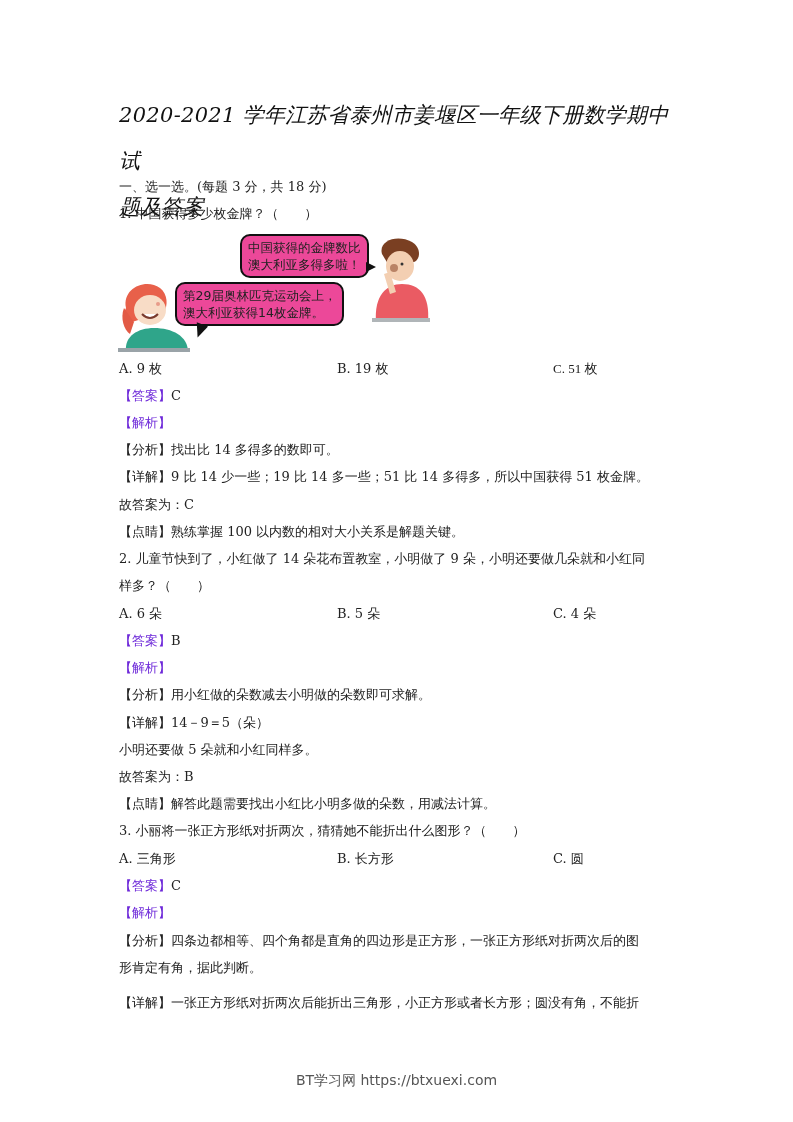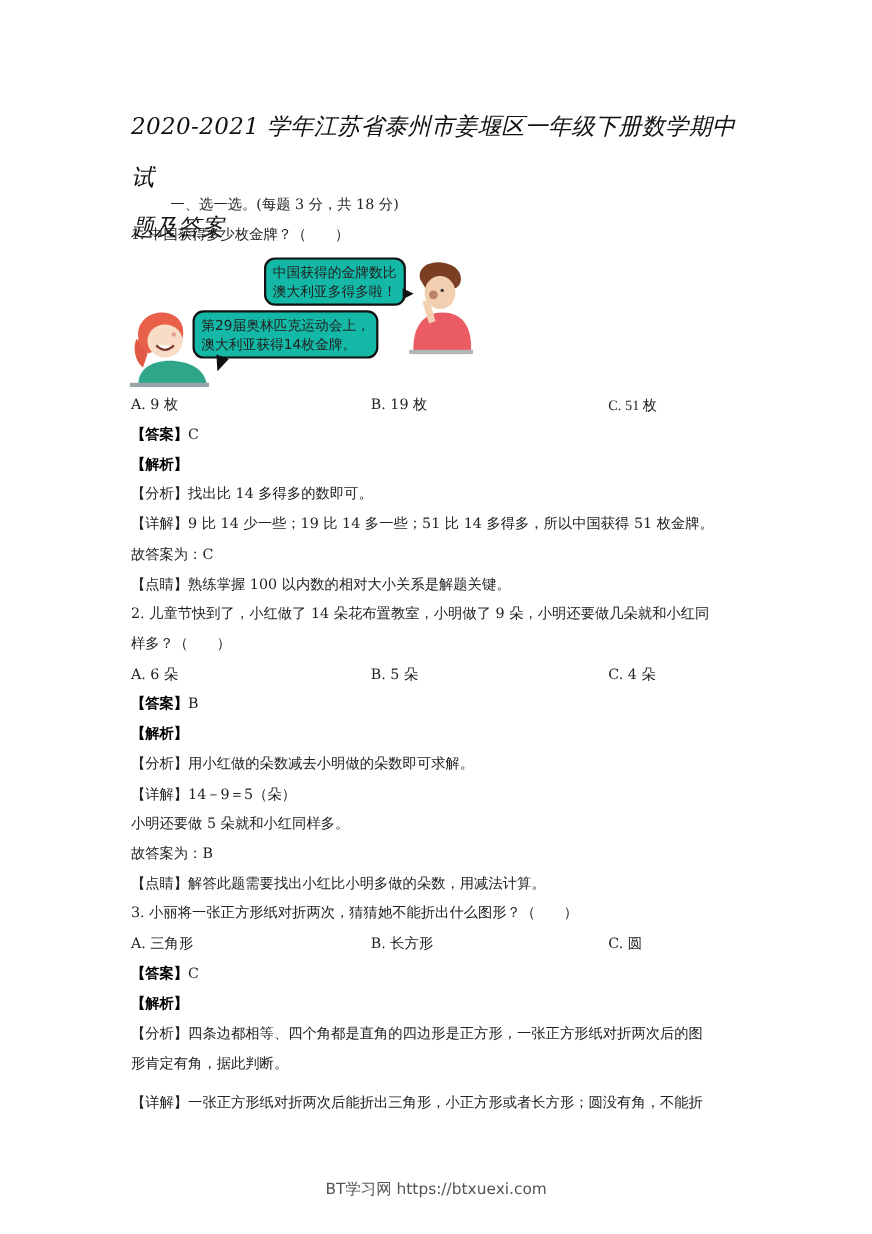--- a/index.html
+++ b/index.html
@@ -2,40 +2,40 @@
 <html><head>
 <meta charset="utf-8">
 <style>
   html, body { margin: 0; padding: 0; background: #ffffff; }
   body { width: 793px; height: 1122px; position: relative; overflow: hidden;
          font-family: "DejaVu Serif", "Liberation Serif", serif; color: #222; }
   .page { position: absolute; left: 0; top: 0; width: 793px; height: 1122px; }
   .title { position: absolute; left: 119px; top: 92px; width: 570px;
            font-size: 21px; line-height: 46px; color: #111; letter-spacing: 0.3px; font-style: italic; }
   .line { position: absolute; left: 119px; font-size: 13px; line-height: 18px; white-space: nowrap; color: #222; }
-  .blue { color: #000000; font-weight: bold; }
+  .blue { color: #6d28d9; }
   .opt { position: absolute; font-size: 13px; line-height: 18px; white-space: nowrap; }
   .illus { position: absolute; left: 118px; top: 234px; width: 320px; height: 118px; }
-  .bubble { position: absolute; background: #14b8a6; border: 2px solid #111; border-radius: 10px;
+  .bubble { position: absolute; background: #ec4899; border: 2px solid #111; border-radius: 10px;
             font-size: 12.5px; line-height: 17px; padding: 3px 6px; color: #222; white-space: nowrap;
             font-family: "DejaVu Sans", "Liberation Sans", sans-serif; }
   .footer { position: absolute; top: 1072px; left: 0; width: 793px; text-align: center;
             font-family: "DejaVu Sans", "Liberation Sans", sans-serif; font-size: 14px; color: #555; }
 </style>
 </head>
 <body>
 
 <div class="page">
 
   <div class="title">
     <div>2020-2021 学年江苏省泰州市姜堰区一年级下册数学期中试</div>
     <div>题及答案</div>
   </div>
 
-  <div class="line" style="top:178px;margin-left:36px;">一、选一选。(每题 3 分，共 18 分)</div>
+  <div class="line" style="top:178px;">一、选一选。(每题 3 分，共 18 分)</div>
 
   <div class="line" style="top:205px;">1.  中国获得多少枚金牌？（　　）</div>
 
   <div class="illus">
 
     <svg style="position:absolute;left:0;top:44px;" width="72" height="74" viewBox="0 0 72 74">
       <path d="M8 30 C4 10, 28 0, 42 10 C50 16, 50 28, 46 34 L14 44 C6 42, 4 38, 8 30 Z" fill="#e8604a"></path>
       <path d="M6 30 C2 40, 6 52, 12 56 L16 44 Z" fill="#e25a45"></path>
       <ellipse cx="32" cy="32" rx="16" ry="15" fill="#f8dcc6"></ellipse>
       <path d="M24 36 Q32 44 40 36" stroke="#7a3b2e" stroke-width="2" fill="#fff"></path>

